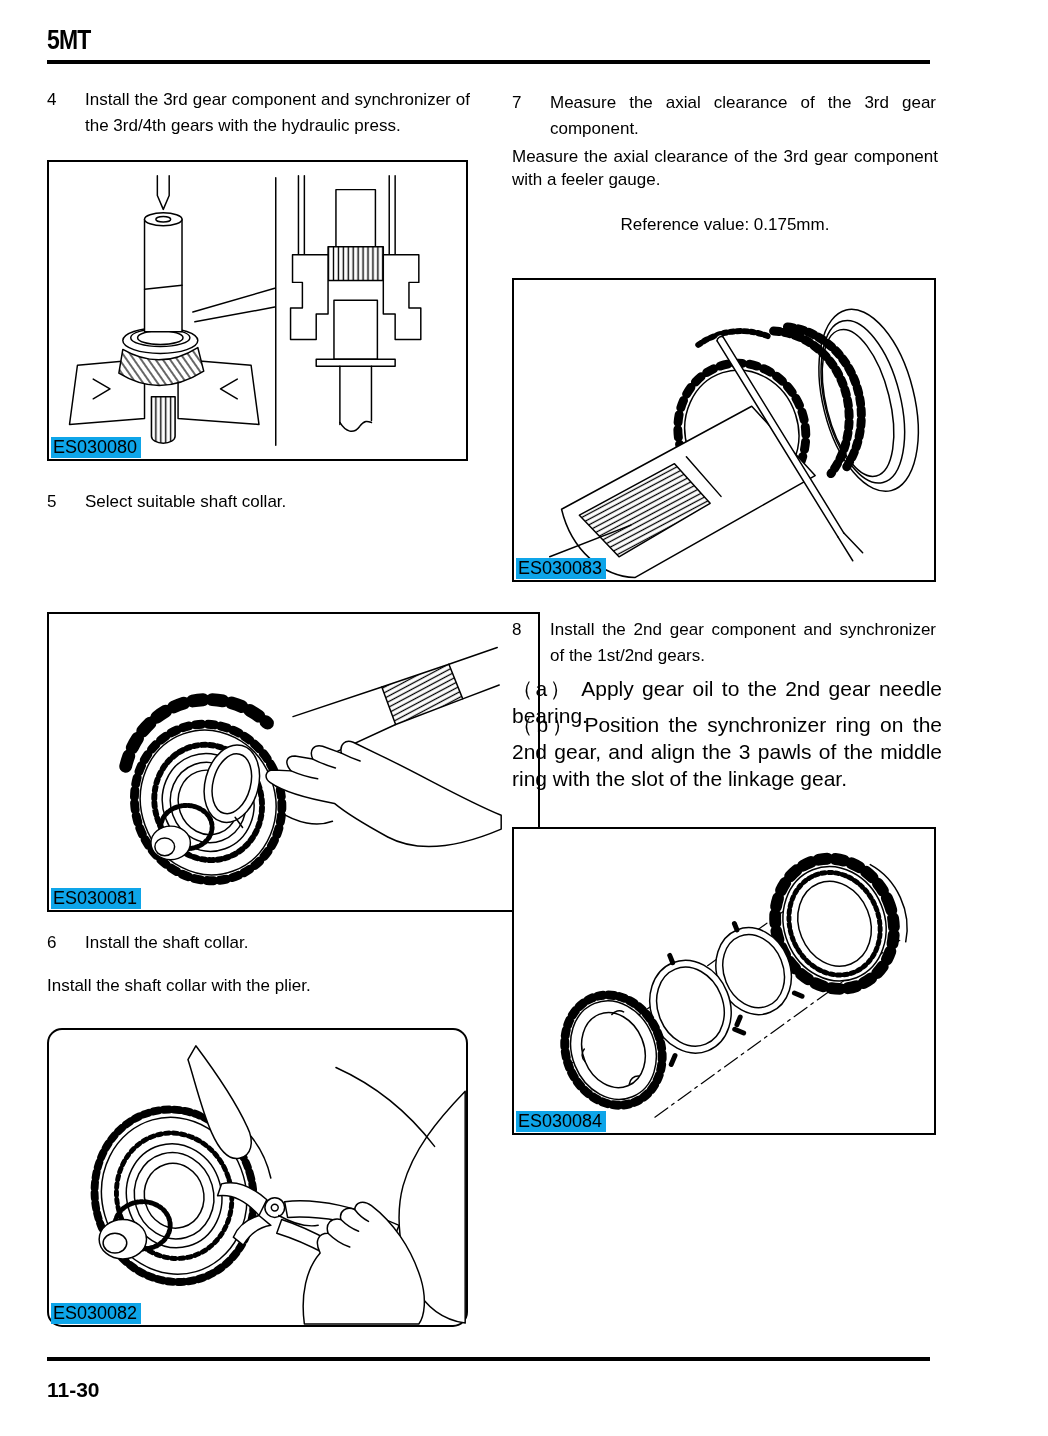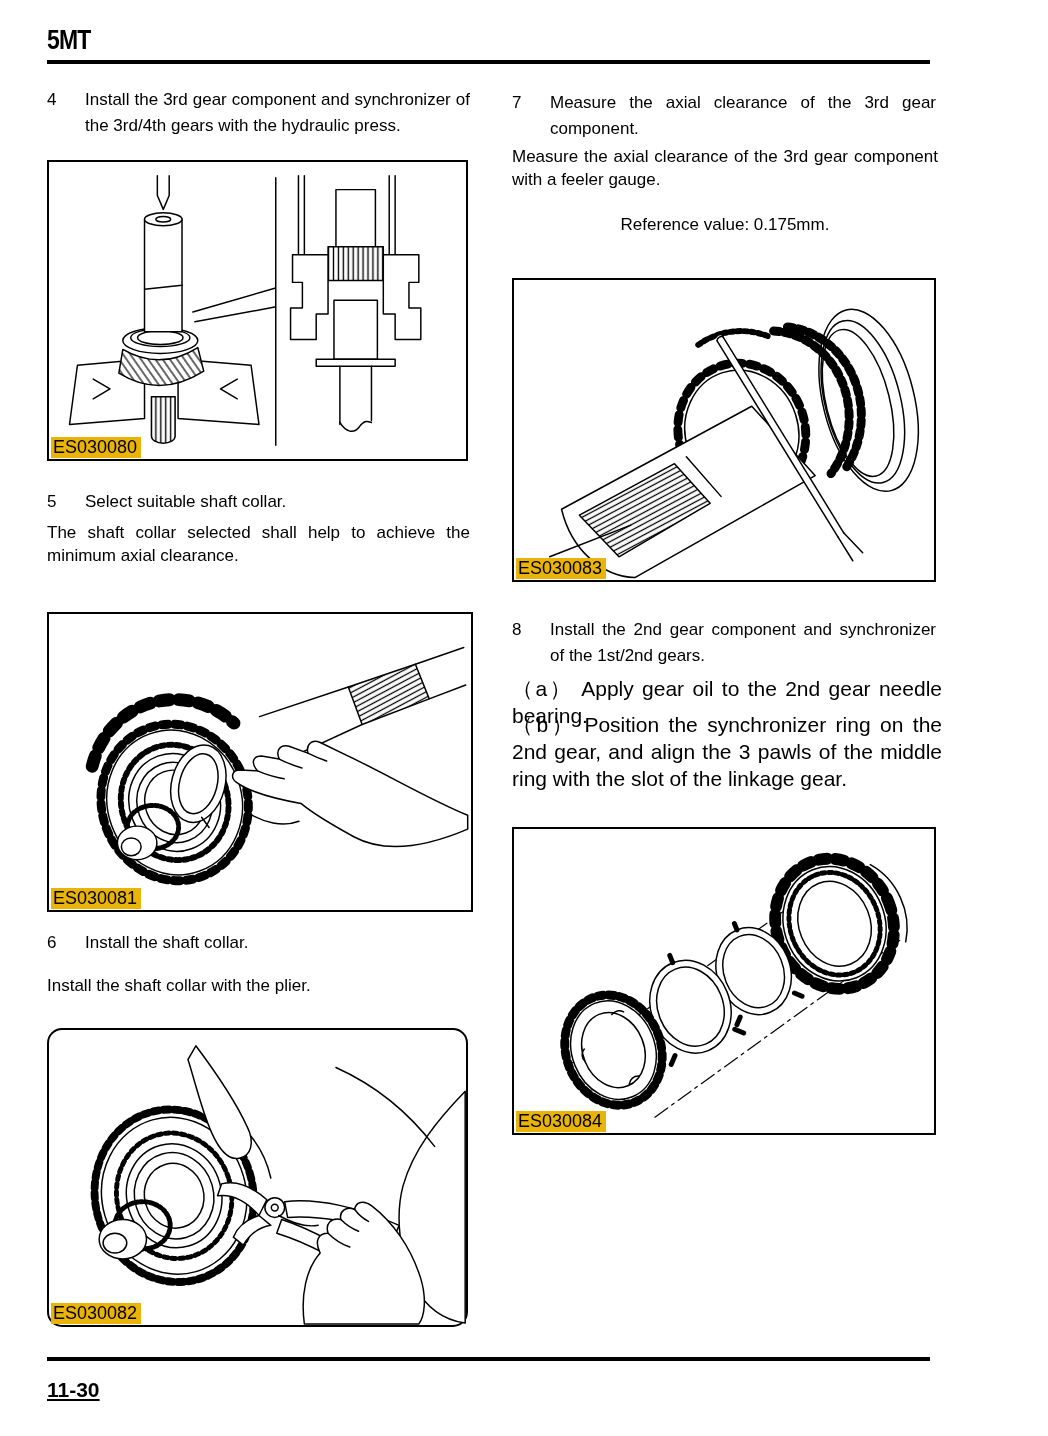--- a/index.html
+++ b/index.html
@@ -15,21 +15,21 @@
   .step { display:flex; font-size:17px; line-height:26px; }
   .step .num { width:38px; flex:none; }
   .step .txt { flex:1; text-align:justify; }
   .para { font-size:17px; line-height:23px; text-align:justify; }
   .single { text-align:left; }
   .item { font-size:21px; line-height:27px; text-align:justify; }
   .item .marker { margin-right:8px; }
   .figure { border:2px solid #000; background:#fff; position:absolute; }
   .figure svg { display:block; width:100%; height:100%; }
   .fig-label { position:absolute; left:2px; bottom:1px; font-size:18px;
-    line-height:21px; background:#eab308; padding:0 4px 0 2px; }
+    line-height:21px; background:#0ea5e9; padding:0 4px 0 2px; }
   .footer-page { font-weight:bold; font-size:21px; }
 </style>
 </head>
 <body>
 
 <svg width="0" height="0" style="position:absolute" aria-hidden="true">
   <defs>
     <pattern id="hv" width="5" height="6" patternUnits="userSpaceOnUse">
       <rect width="5" height="6" fill="#fff"></rect>
       <line x1="2.5" y1="0" x2="2.5" y2="6" stroke="#000" stroke-width="1.4"></line>
@@ -95,23 +95,22 @@
         <path d="M294 264 c6 10 14 12 20 4 c5 -7 9 -5 12 -4"></path>
       </g>
     </svg>
     <div class="fig-label">ES030080</div>
   </div>
 
   <div class="abs step" style="left:47px; top:489px; width:423px;">
     <span class="num">5</span>
     <div class="txt single">Select suitable shaft collar.</div>
   </div>
-  <div class="abs para" style="left:47px; top:521px; width:423px;">The shaft collar selected shall help to achieve the minimum axial clearance.</div>
-
-  <div class="figure" style="left:47px; top:612px; width:426px; height:300px;">
+
+  <div class="figure" style="left:47px; top:612px; width:493px; height:300px;">
     <svg viewBox="0 0 421 300">
       <g fill="none" stroke="#000" stroke-width="1.5" stroke-linejoin="round" stroke-linecap="round">
 
         <line x1="210" y1="104" x2="300" y2="74"></line>
         <line x1="240" y1="146" x2="314" y2="112"></line>
         <path d="M300 74 L368 51 L382 86 L314 112 Z" fill="url(#hp)"></path>
         <line x1="368" y1="51" x2="417" y2="34"></line>
         <line x1="382" y1="86" x2="419" y2="72"></line>
 
         <g transform="rotate(-20 124 191)">
@@ -178,21 +177,21 @@
 
         <path d="M258 298 C254 268 260 242 274 226 C268 214 272 206 282 206 C279 196 285 190 295 192 C293 184 300 178 309 182 C310 174 318 172 326 178 C347 194 366 220 376 252 C382 272 380 290 374 298 Z" fill="#fff"></path>
         <path d="M282 206 q10 10 22 14 M295 192 q8 8 18 12 M309 182 q6 8 14 12"></path>
         <path d="M232 188 C246 196 260 200 272 198"></path>
       </g>
     </svg>
     <div class="fig-label">ES030082</div>
   </div>
 
   <div class="abs rule" style="left:47px; top:1357px; width:883px;"></div>
-  <div class="abs footer-page" style="left:47px; top:1378px;text-decoration:underline;">11-30</div>
+  <div class="abs footer-page" style="left:47px; top:1378px;">11-30</div>
 
   <div class="abs step" style="left:512px; top:90px; width:424px;">
     <span class="num">7</span>
     <div class="txt">Measure the axial clearance of the 3rd gear component.</div>
   </div>
   <div class="abs para" style="left:512px; top:145px; width:426px;">Measure the axial clearance of the 3rd gear component with a feeler gauge.</div>
   <div class="abs para single" style="left:512px; top:213px; width:426px;text-align:center;">Reference value: 0.175mm.</div>
 
   <div class="figure" style="left:512px; top:278px; width:424px; height:304px;">
     <svg viewBox="0 0 424 300">

